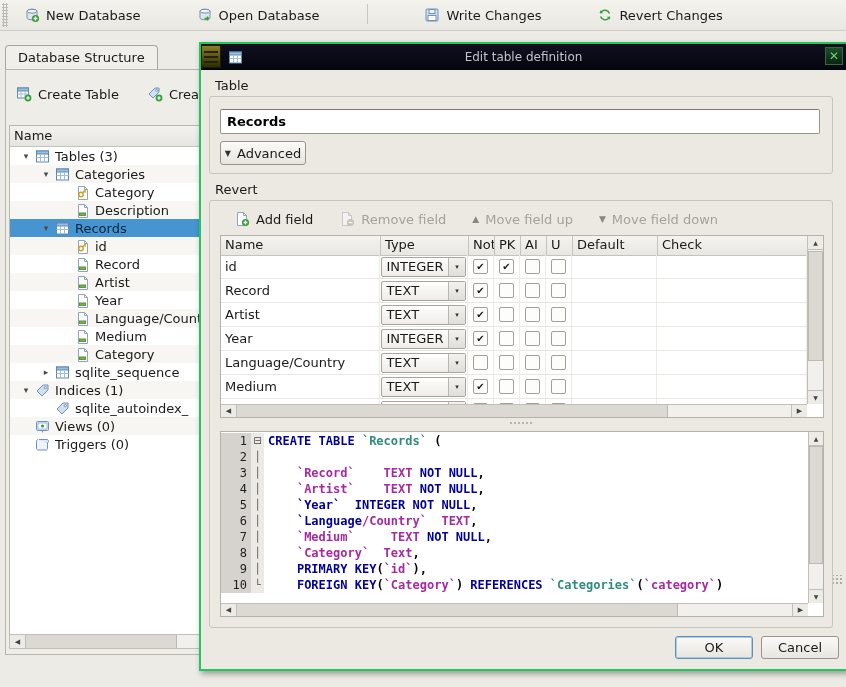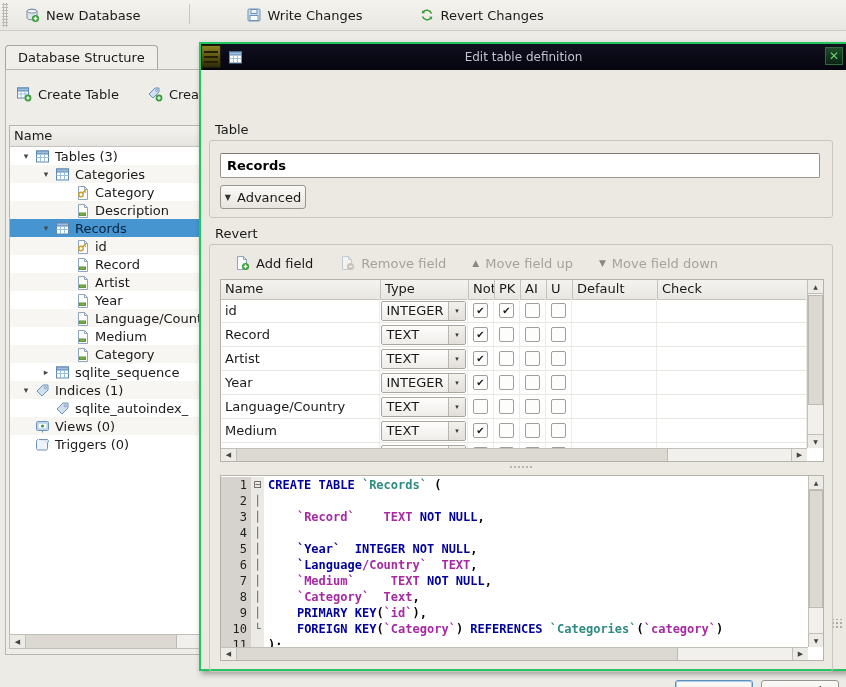--- a/index.html
+++ b/index.html
@@ -58,21 +58,21 @@
   .titlebar{height:26px;background:linear-gradient(#101020,#05050E);position:relative;
     display:flex;align-items:center;}
   .menu-icon{position:absolute;left:0;top:1px;width:20px;height:23px;
     background:linear-gradient(#8A8020,#2F2B06);border:1px solid #1E1B04;box-sizing:border-box;}
   .menu-icon:before{content:"";position:absolute;left:2px;right:2px;top:5px;height:2px;background:#232005;box-shadow:0 5px 0 #232005,0 10px 0 #232005;}
   .tb-appicon{margin-left:26px;}
   .title-text{position:absolute;left:0;right:0;text-align:center;color:#BFC3CE;font-size:12px;}
   .close-btn{position:absolute;right:3px;top:3px;width:18px;height:18px;
     background:linear-gradient(#1E4D2B,#0B2414);border:1px solid #2E6B3E;box-sizing:border-box;
     color:#6FCF6F;font-size:12px;font-weight:bold;line-height:16px;text-align:center;}
-  .dcontent{position:relative;height:517px;margin-top:44px;}
+  .dcontent{position:relative;height:517px;}
 
   .grp-label{position:absolute;font-size:13px;color:#1a1a1a;}
   .groupbox{position:absolute;border:1px solid #C8C5BE;border-radius:3px;box-sizing:border-box;}
 
   .name-input{position:absolute;left:10px;top:12px;width:600px;height:25px;box-sizing:border-box;
     background:#fff;border:1px solid #98958E;border-top-color:#7E7B74;border-radius:2px;
     font-weight:bold;font-size:13px;padding:3px 6px;font-family:inherit;}
   .btn{display:inline-flex;align-items:center;justify-content:center;gap:6px;
     background:linear-gradient(#FBFAF8,#E8E5E0);border:1px solid #98958E;border-radius:3px;
     font-size:13px;color:#1a1a1a;box-sizing:border-box;}
@@ -146,20 +146,30 @@
         <div class="tb-btn">
           <span class="icon">
             <svg width="16" height="16" viewBox="0 0 16 16">
               <path d="M3 4.2c0-1.3 2.2-2 5-2s5 .7 5 2v6.6c0 1.3-2.2 2-5 2s-5-.7-5-2z" fill="#dde6ee" stroke="#7a8fa6"></path>
               <ellipse cx="8" cy="4.2" rx="5" ry="1.9" fill="#f0f4f8" stroke="#7a8fa6"></ellipse>
               <circle cx="11.5" cy="11.5" r="3.6" fill="#3a9e3a"></circle>
               <path d="M11.5 9.6v3.8M9.6 11.5h3.8" stroke="#fff" stroke-width="1.3"></path>
             </svg>
           </span>
           <span>New Database</span>
+        </div>
+        <div class="tb-btn">
+          <span class="icon">
+            <svg width="16" height="16" viewBox="0 0 16 16">
+              <path d="M3 4.2c0-1.3 2.2-2 5-2s5 .7 5 2v6.6c0 1.3-2.2 2-5 2s-5-.7-5-2z" fill="#dde6ee" stroke="#7a8fa6"></path>
+              <ellipse cx="8" cy="4.2" rx="5" ry="1.9" fill="#f0f4f8" stroke="#7a8fa6"></ellipse>
+              <path d="M7.5 11.5h4.2m0 0-1.8-1.8m1.8 1.8-1.8 1.8" stroke="#3a9e3a" stroke-width="1.6" fill="none"></path>
+            </svg>
+          </span>
+          <span>Open Database</span>
         </div>
         <div class="tb-sep"></div>
         <div class="tb-btn">
           <span class="icon">
             <svg width="16" height="16" viewBox="0 0 16 16">
               <rect x="2" y="2" width="12" height="12" rx="1" fill="#cfdeed" stroke="#6f93b8"></rect>
               <rect x="5" y="2.5" width="6" height="4" fill="#eef3f8" stroke="#6f93b8"></rect>
               <rect x="4" y="8.5" width="8" height="5" fill="#fff" stroke="#6f93b8"></rect>
             </svg>
           </span>
@@ -679,28 +689,27 @@
             <i></i>
             <i></i>
             <i></i>
         </div>
 
         <div class="sqlbox">
           <div class="sql-lines" id="sql-lines">
               <div class="sline"><span class="lnum">1</span><span class="lfold">⊟</span><span class="lcode"><span class="sk">CREATE TABLE </span><span class="st">`Records`</span><span class="sp"> (</span></span></div>
               <div class="sline"><span class="lnum">2</span><span class="lfold">│</span></div>
               <div class="sline"><span class="lnum">3</span><span class="lfold">│</span><span class="lcode"><span class="sp">    </span><span class="si">`Record`</span><span class="sp">    </span><span class="si">TEXT </span><span class="sk">NOT NULL</span><span class="sp">,</span></span></div>
-              <div class="sline"><span class="lnum">4</span><span class="lfold">│</span></div>
+              <div class="sline"><span class="lnum">4</span><span class="lfold">│</span><span class="lcode"><span class="sp">    </span><span class="si">`Artist`</span><span class="sp">    </span><span class="si">TEXT </span><span class="sk">NOT NULL</span><span class="sp">,</span></span></div>
               <div class="sline"><span class="lnum">5</span><span class="lfold">│</span><span class="lcode"><span class="sp">    </span><span class="sk">`Year`</span><span class="sp">  </span><span class="sk">INTEGER NOT NULL</span><span class="sp">,</span></span></div>
               <div class="sline"><span class="lnum">6</span><span class="lfold">│</span><span class="lcode"><span class="sp">    </span><span class="sk">`Language</span><span class="si">/Country`</span><span class="sp">  </span><span class="si">TEXT</span><span class="sp">,</span></span></div>
               <div class="sline"><span class="lnum">7</span><span class="lfold">│</span><span class="lcode"><span class="sp">    </span><span class="si">`Medium`</span><span class="sp">     </span><span class="si">TEXT </span><span class="sk">NOT NULL</span><span class="sp">,</span></span></div>
               <div class="sline"><span class="lnum">8</span><span class="lfold">│</span><span class="lcode"><span class="sp">    </span><span class="si">`Category`</span><span class="sp">  </span><span class="si">Text</span><span class="sp">,</span></span></div>
               <div class="sline"><span class="lnum">9</span><span class="lfold">│</span><span class="lcode"><span class="sp">    </span><span class="sk">PRIMARY KEY</span><span class="sp">(</span><span class="si">`id`</span><span class="sp">),</span></span></div>
               <div class="sline"><span class="lnum">10</span><span class="lfold">└</span><span class="lcode"><span class="sp">    </span><span class="sk">FOREIGN KEY</span><span class="sp">(</span><span class="si">`Category`</span><span class="sp">) </span><span class="sk">REFERENCES </span><span class="st">`Categories`</span><span class="sp">(</span><span class="si">`category`</span><span class="sp">)</span></span></div>
-              <div class="sline"><span class="lnum">11</span><span class="lfold"></span><span class="lcode"><span class="sp">);</span></span></div>
             </div>
           <div class="sql-vscroll">
             <div class="vsb-arrow">▲</div>
             <div class="vsb-thumb" style="top:14px;height:118px;"></div>
             <div class="vsb-arrow bottom">▼</div>
           </div>
           <div class="sql-hscroll">
             <div class="sb-arrow">◀</div>
             <div class="sb-thumb-h" style="width:440px;"></div>
             <div style="flex:1;"></div>

